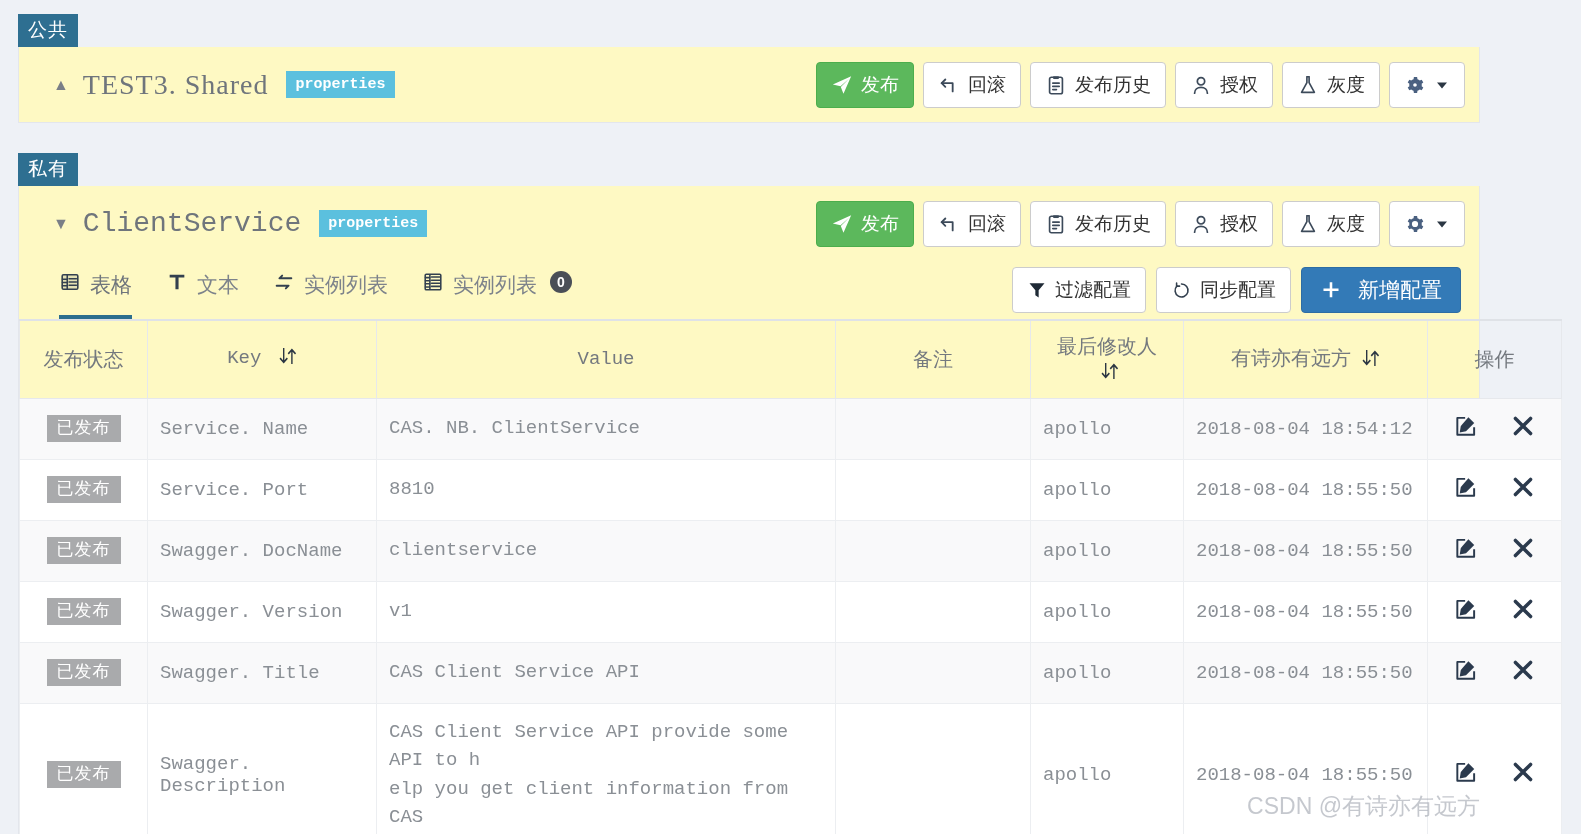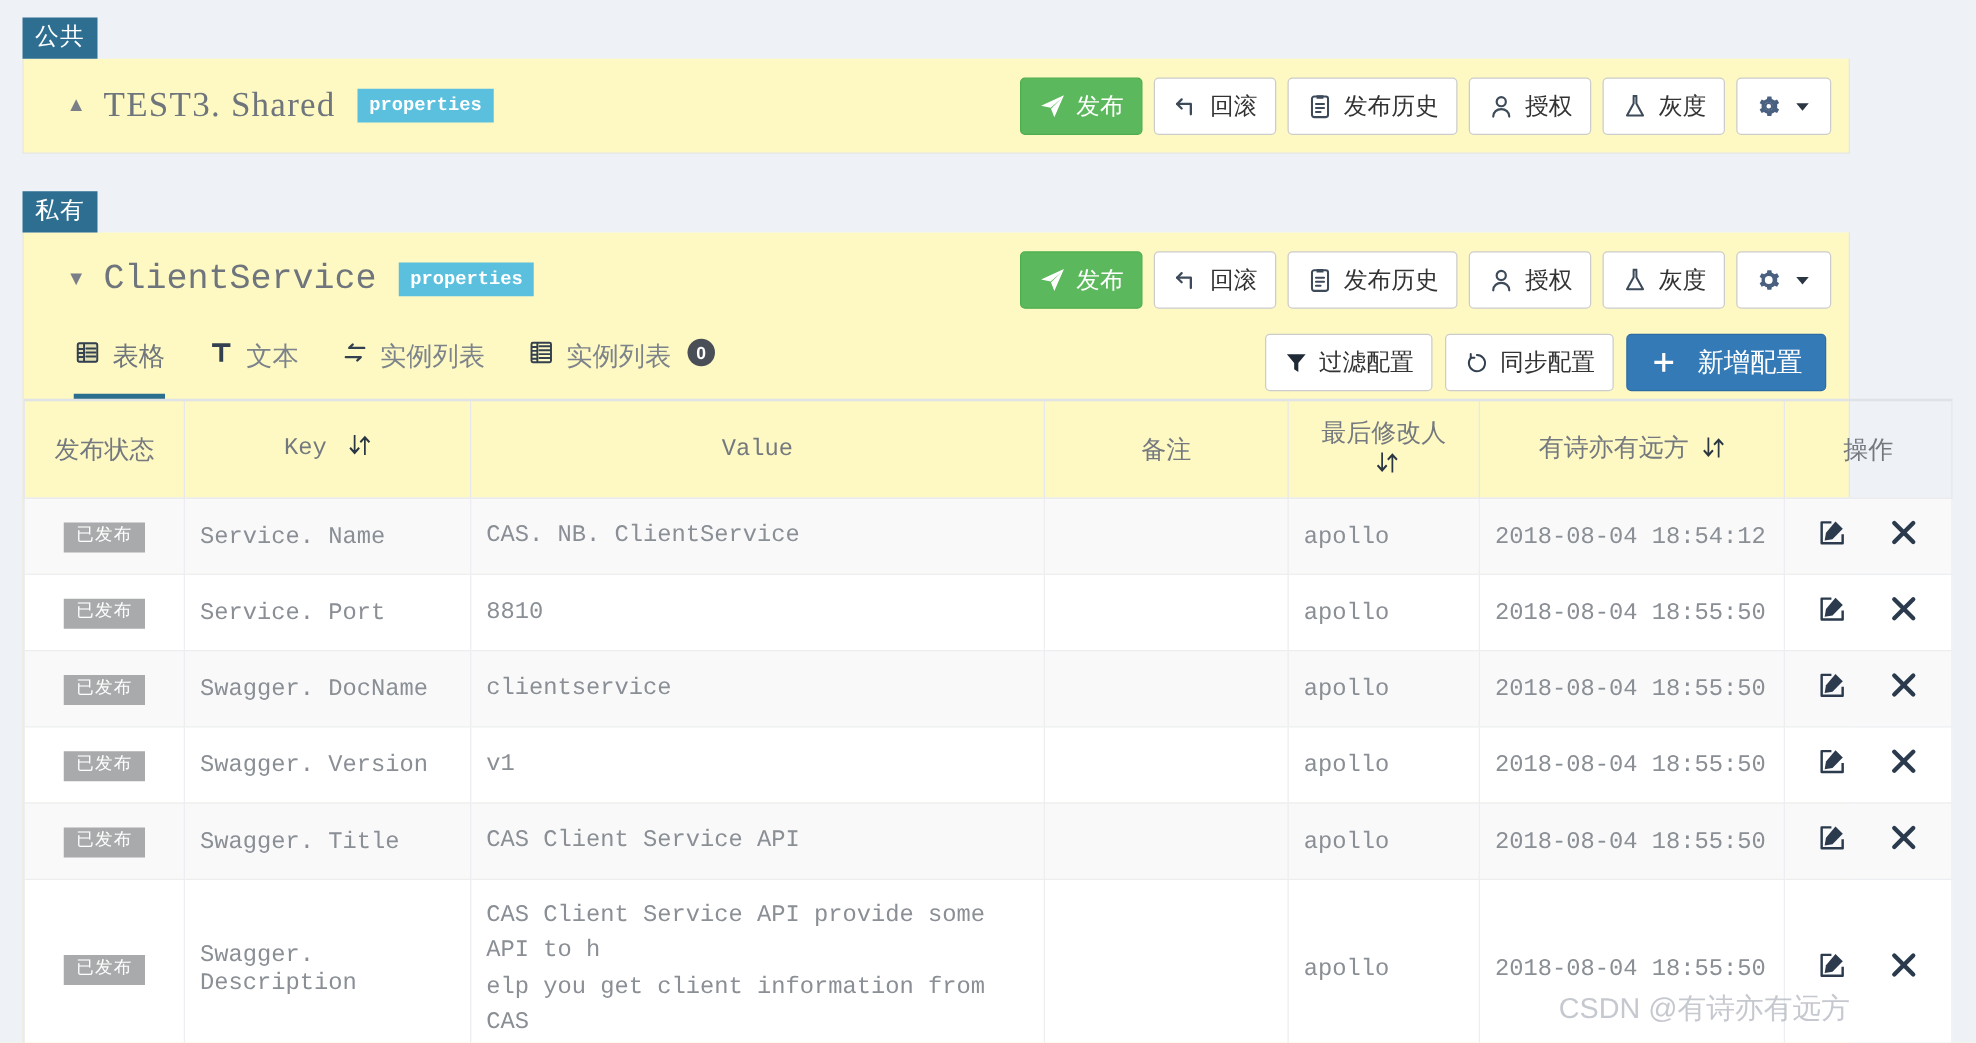--- a/index.html
+++ b/index.html
@@ -177,21 +177,21 @@
   }
   table.cfg tbody tr:nth-child(odd) { background: #f9f9fa; }
   table.cfg tbody tr:nth-child(even) { background: #ffffff; }
 
   .sorticon { display: inline-block; vertical-align: -3px; margin-left: 6px; }
 
   .status-badge {
     display: inline-block;
     background: #a9aaac;
     color: #ffffff;
-    font-size: 14px;
+    font-size: 17px;
     font-family: "Liberation Serif", serif;
     padding: 4px 10px 6px 10px;
     line-height: 1;
     letter-spacing: 1px;
   }
   .cell-status { text-align: center; }
   .cell-ops { text-align: center; white-space: nowrap; }
   .opicon { display: inline-block; vertical-align: middle; cursor: pointer; margin: 0 10px; }
 
   .value-wrap { white-space: pre-wrap; line-height: 1.5; }

